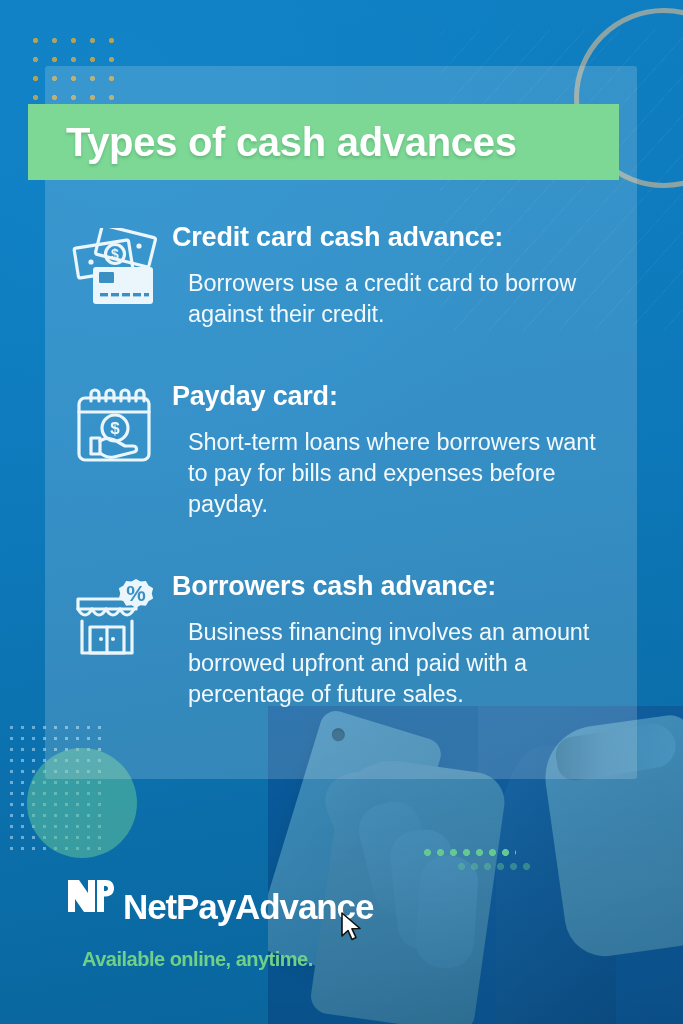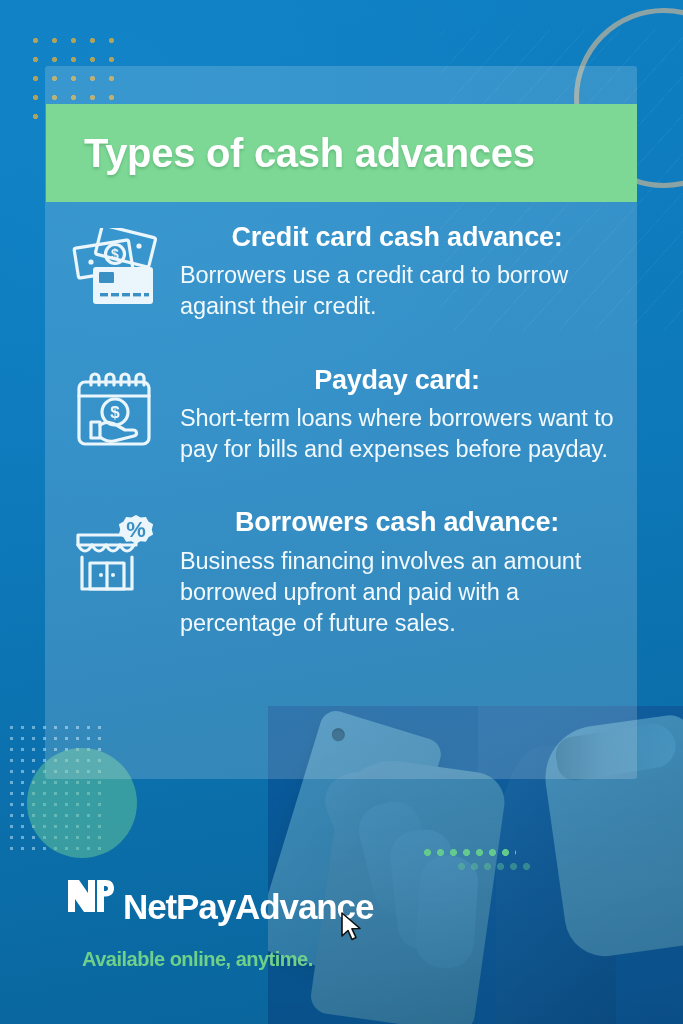--- a/index.html
+++ b/index.html
@@ -194,24 +194,24 @@
     top: 66px;
     width: 592px;
     height: 713px;
     background: rgba(255,255,255,.17);
     border-radius: 3px;
   }
 
   
   .titlebar {
     position: absolute;
-    left: 46px;
+    left: 28px;
     top: 104px;
     width: 591px;
-    height: 98px;
+    height: 76px;
     background: #7cd894;
     display: flex;
     align-items: center;
   }
   .titlebar h1 {
     margin: 0;
     padding: 0 0 0 38px;
     font-size: 40px;
     line-height: 1;
     font-weight: bold;
@@ -239,24 +239,23 @@
     justify-content: center;
   }
   .item .texts { flex: 1 1 auto; padding-left: 6px; }
   .item h2 {
     margin: 0 0 1px 0;
     font-size: 27px;
     line-height: 1.12;
     font-weight: bold;
     color: #ffffff;
     letter-spacing: -.2px;
-    text-align: center;
   }
   .item p {
-    margin: 8px;
+    margin: 16px;
     font-size: 23.5px;
     line-height: 1.33;
     color: #f2f9fd;
     font-weight: normal;
     letter-spacing: -.1px;
   }
 
   
   .logo {
     position: absolute;

